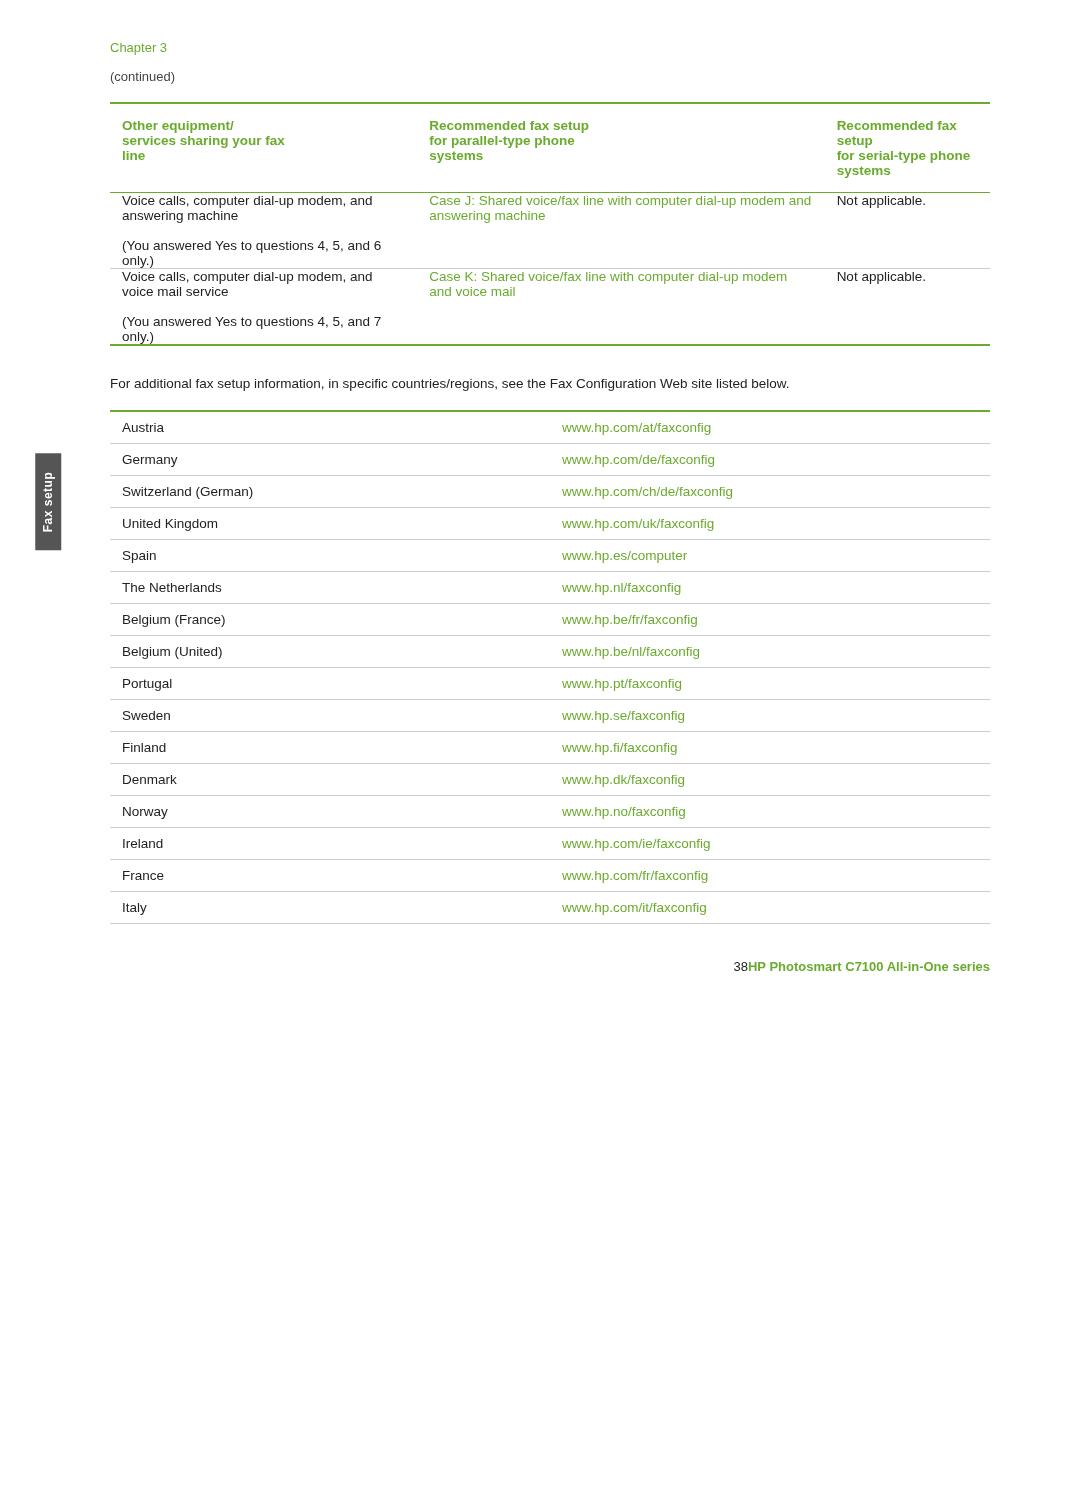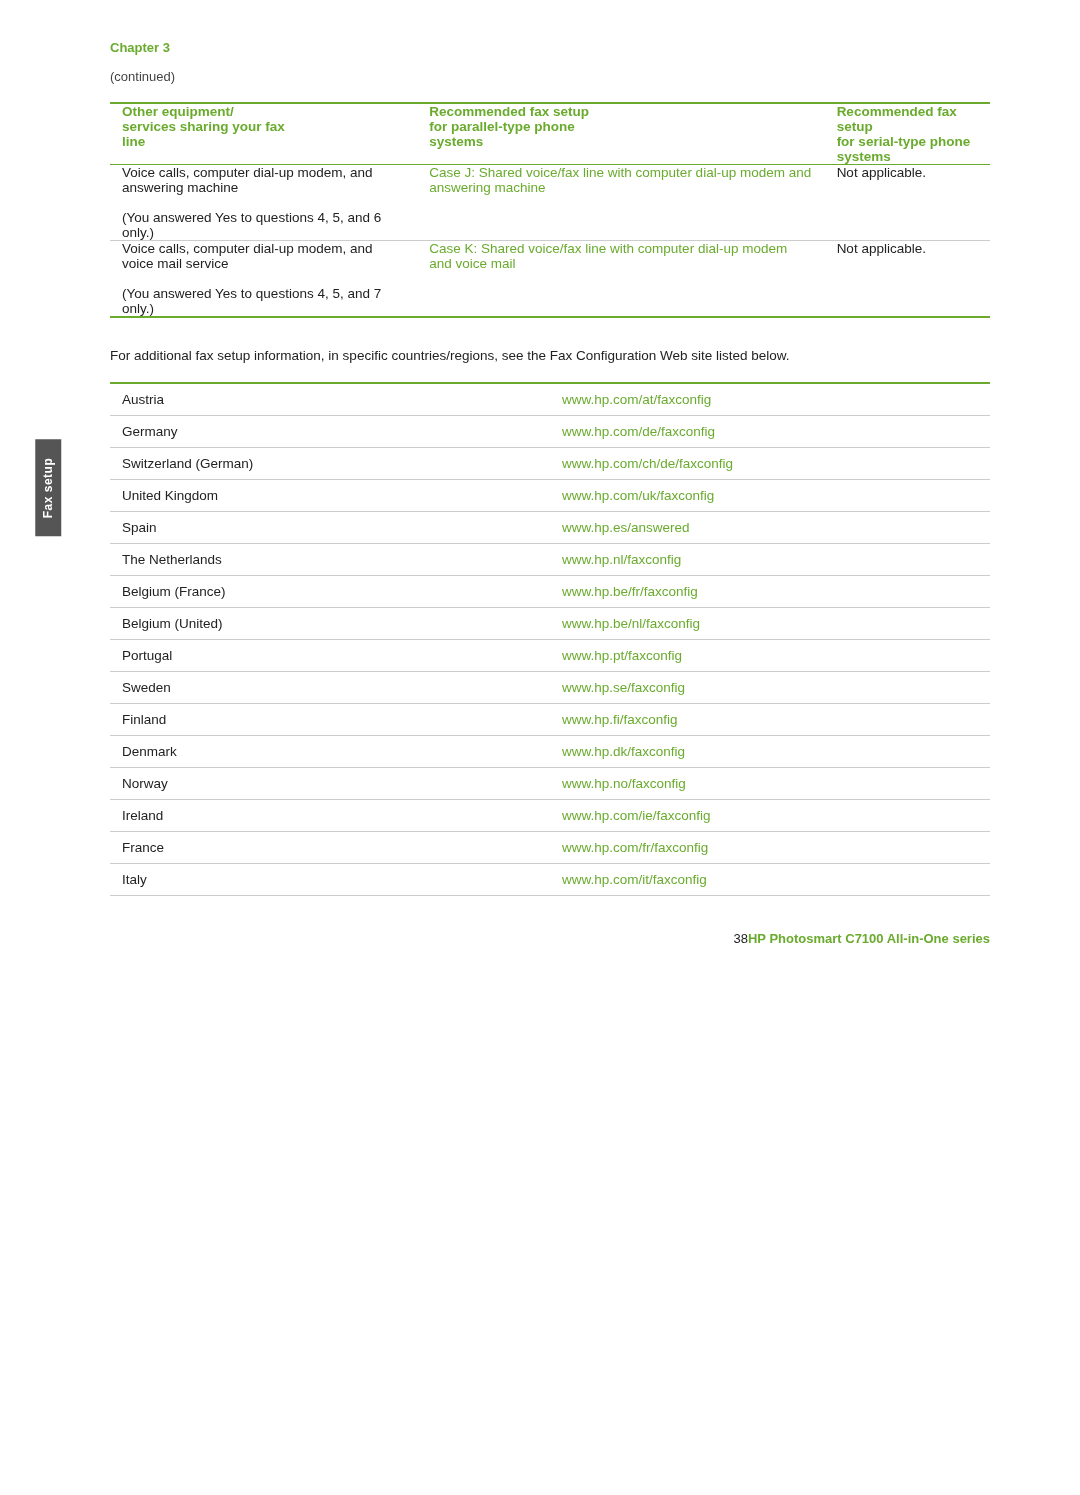--- a/index.html
+++ b/index.html
@@ -16,42 +16,42 @@
 
     .page {
       padding: 40px 90px 60px 110px;
       position: relative;
     }
 
     .chapter-label {
       color: #6aab2e;
       font-size: 13px;
       margin-bottom: 14px;
-      font-weight: bold;
+      font-weight: normal;
     }
 
     .continued-label {
       font-size: 13px;
       color: #444;
       margin-bottom: 18px;
     }
 
     
     .fax-table {
       width: 100%;
       border-collapse: collapse;
       margin-bottom: 28px;
     }
 
     .fax-table th {
       color: #6aab2e;
       font-weight: bold;
       font-size: 13.5px;
       text-align: left;
-      padding: 0 12px;
+      padding: 14px 12px;
       border-top: 2px solid #6aab2e;
       border-bottom: 1px solid #6aab2e;
       vertical-align: top;
     }
 
     .fax-table td {
       padding: 0 12px;
       vertical-align: top;
       font-size: 13.5px;
       border-bottom: 1px solid #cccccc;
@@ -198,21 +198,21 @@
         <tr>
           <td>Switzerland (German)</td>
           <td style="color: rgb(106, 171, 46);">www.hp.com/ch/de/faxconfig</td>
         </tr>
         <tr>
           <td>United Kingdom</td>
           <td style="color: rgb(106, 171, 46);">www.hp.com/uk/faxconfig</td>
         </tr>
         <tr>
           <td>Spain</td>
-          <td style="color: rgb(106, 171, 46);">www.hp.es/answered</td>
+          <td style="color: rgb(106, 171, 46);">www.hp.es/computer</td>
         </tr>
         <tr>
           <td>The Netherlands</td>
           <td style="color: rgb(106, 171, 46);">www.hp.nl/faxconfig</td>
         </tr>
         <tr>
           <td>Belgium (France)</td>
           <td style="color: rgb(106, 171, 46);">www.hp.be/fr/faxconfig</td>
         </tr>
         <tr>

